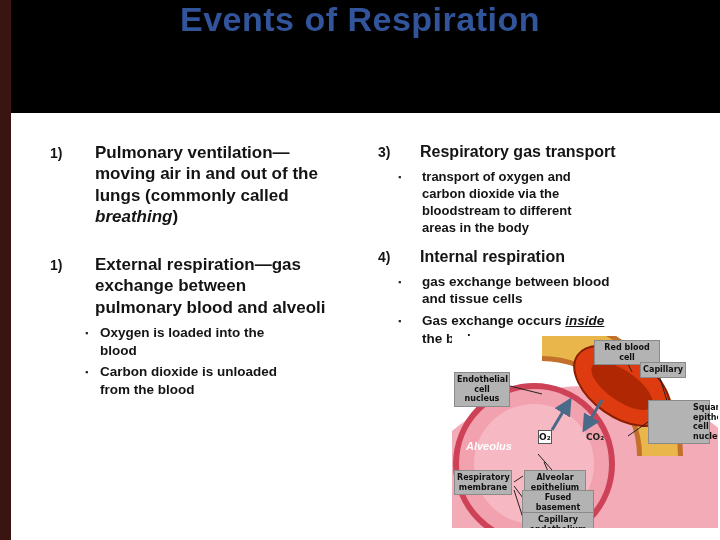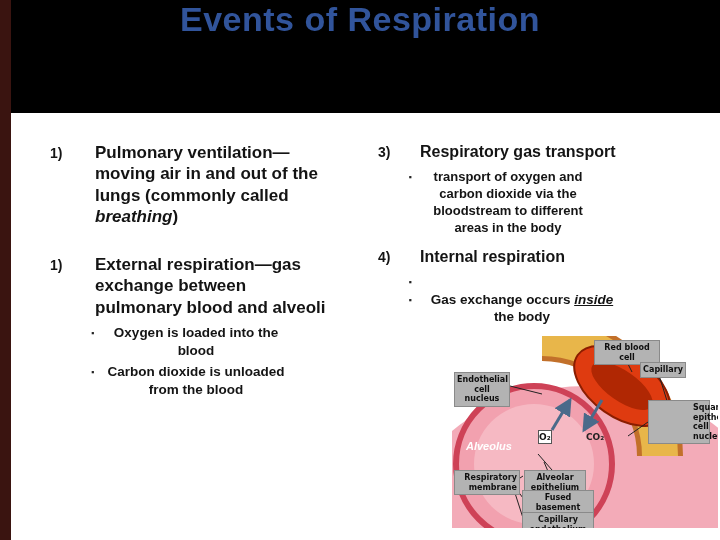--- a/index.html
+++ b/index.html
@@ -21,21 +21,21 @@
 
   .item { display:flex; align-items:flex-start; }
   .num { flex:0 0 45px; font-size:14px; font-weight:bold; padding-top:3px; }
   .num-r { flex:0 0 42px; font-size:14px; font-weight:bold; padding-top:2px; text-align:left; }
   .item-text { width:232px; font-size:17px; font-weight:bold; line-height:1.25; }
   .head-text { font-size:16px; font-weight:bold; line-height:1.25; }
 
   .mb-lg { margin-bottom:27px; }
   .mb-sm { margin-bottom:6px; }
 
-  .sub { display:flex; align-items:flex-start; margin:0 0 4px 35px;text-align:center; }
+  .sub { display:flex; align-items:flex-start; margin:0 0 4px 35px; }
   .sub-r { margin-left:20px; }
   .bullet { flex:0 0 15px; font-size:9px; padding-top:4px; color:#222; }
   .bullet::before { content:"▪"; }
   .bullet-r { flex:0 0 24px; }
   .sub-text { font-size:13.5px; font-weight:bold; line-height:1.32; width:192px; }
   .w172 { width:172px; font-size:13px; }
   .w200 { width:200px; }
 
   .em-i  { font-style:italic; }
   .em-iu { font-style:italic; text-decoration:underline; }
@@ -103,20 +103,21 @@
       <p class="sub-text w172">transport of oxygen and carbon dioxide via the bloodstream to different areas in the body</p>
     </div>
 
     <div class="item mb-sm">
       <span class="num-r">4)</span>
       <p class="head-text">Internal respiration</p>
     </div>
 
     <div class="sub sub-r">
       <span class="bullet bullet-r"></span>
+      <p class="sub-text w200">gas exchange between blood and tissue cells</p>
     </div>
 
     <div class="sub sub-r">
       <span class="bullet bullet-r"></span>
       <p class="sub-text w200"><span>Gas exchange occurs </span><span class="em-iu">inside</span><span> the body</span></p>
     </div>
 
   </section>
 
   <div class="diagram">
@@ -159,21 +160,21 @@
     <div class="dlabel" style="left:2px; top:36px; width:56px;">Endothelial cell nucleus</div>
 
     <div class="gasbox" style="left:86px; top:94px;">O₂</div>
 
     <div class="gastext" style="left:134px; top:96px;">CO₂</div>
 
     <div class="alv-label" style="left:14px; top:104px;">Alveolus</div>
 
     <div class="dlabel" style="left:196px; top:64px; width:62px;padding-left:44px;">Squamous epithelial cell nucleus</div>
 
-    <div class="dlabel" style="left:2px; top:134px; width:66px;text-align:right;">Respiratory membrane</div>
+    <div class="dlabel" style="left:2px; top:134px; width:58px;">Respiratory membrane</div>
 
     <div class="dlabel" style="left:72px; top:134px; width:62px;">Alveolar epithelium</div>
 
     <div class="dlabel" style="left:70px; top:154px; width:72px;">Fused basement membranes</div>
 
     <div class="dlabel" style="left:70px; top:176px; width:72px;">Capillary endothelium</div>
 
   </div>
 
 </div>

